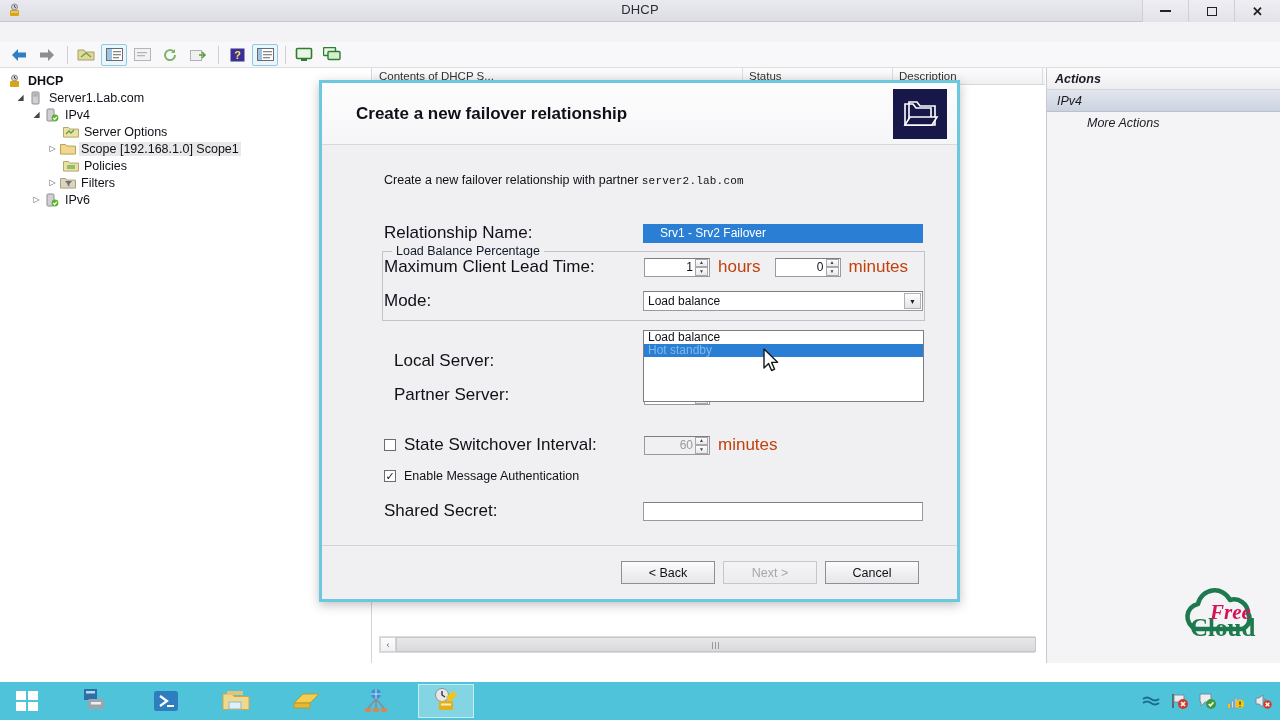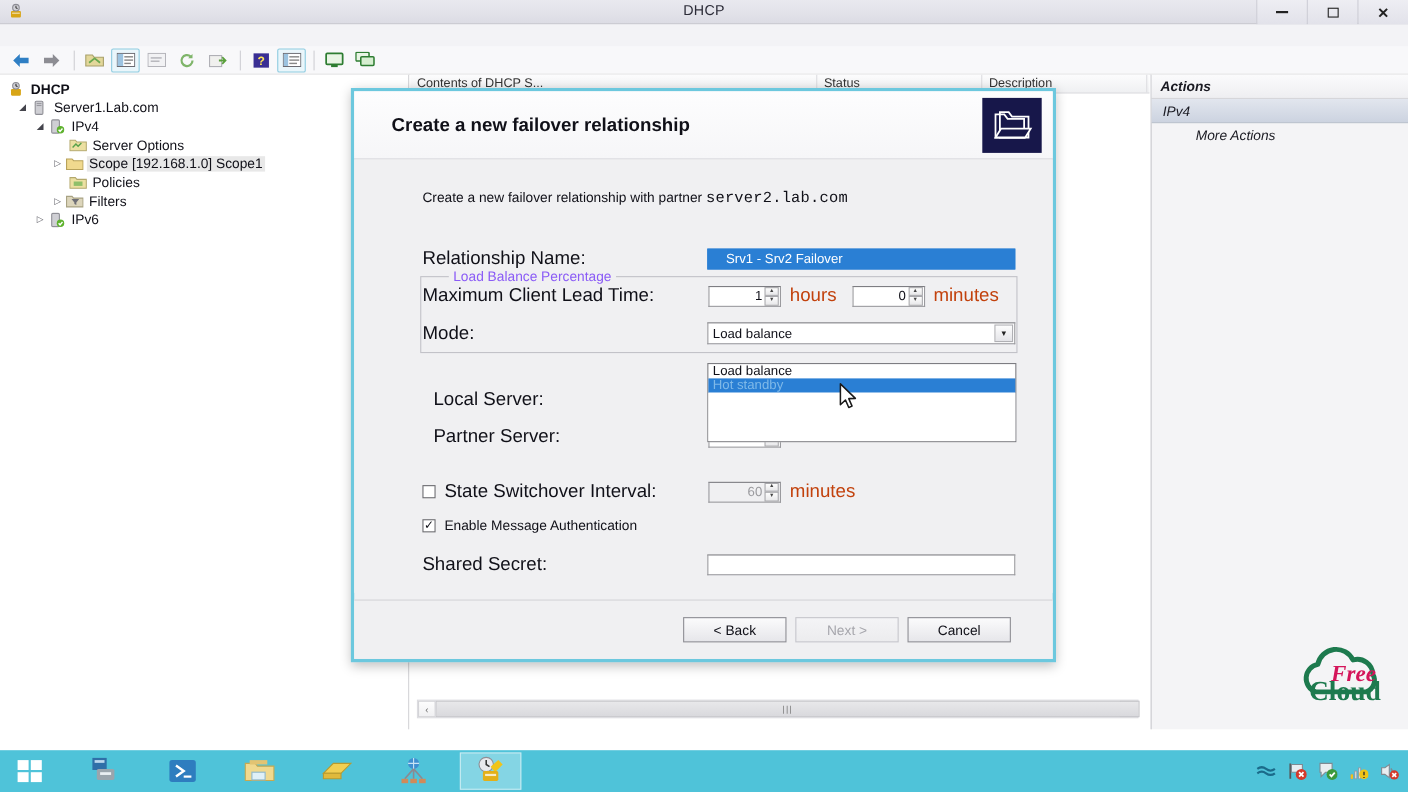--- a/index.html
+++ b/index.html
@@ -227,21 +227,21 @@
     height: 394px;
     background: #f0f0f2;
     padding: 28px 34px 0 62px;
   }
   .intro {
     font-size: 12.5px; color:#101018;
     margin-bottom: 36px;
   }
   .intro .partner {
     font-family: "Liberation Mono", monospace;
-    font-size: 14px;
+    font-size: 11px;
     letter-spacing: .2px;
   }
   .frow {
     display:flex; align-items:center;
     margin-bottom: 14px;
     height: 20px;
   }
   .flabel {
     width: 260px;
     font-size: 17px; color:#101018;
@@ -339,24 +339,24 @@
 
   
   .groupbox {
     position: absolute;
     left: 382px; top: 251px;
     width: 543px; height: 70px;
     border: 1px solid #c2c2c8;
     background: transparent;
   }
   .groupbox-legend {
-    position:absolute; left: 25px; top: -8px;
+    position:absolute; left: 9px; top: -8px;
     background: #f0f0f2;
     padding: 0 4px;
-    font-size: 12.5px; color:#8b5cf6;
+    font-size: 12.5px; color:#0f172a;
   }
 
   .checkrow {
     display:flex; align-items:center;
     margin-bottom: 14px;
   }
   .cbox {
     width: 12px; height: 12px;
     border: 1px solid #6b6b70;
     background: #ffffff;

